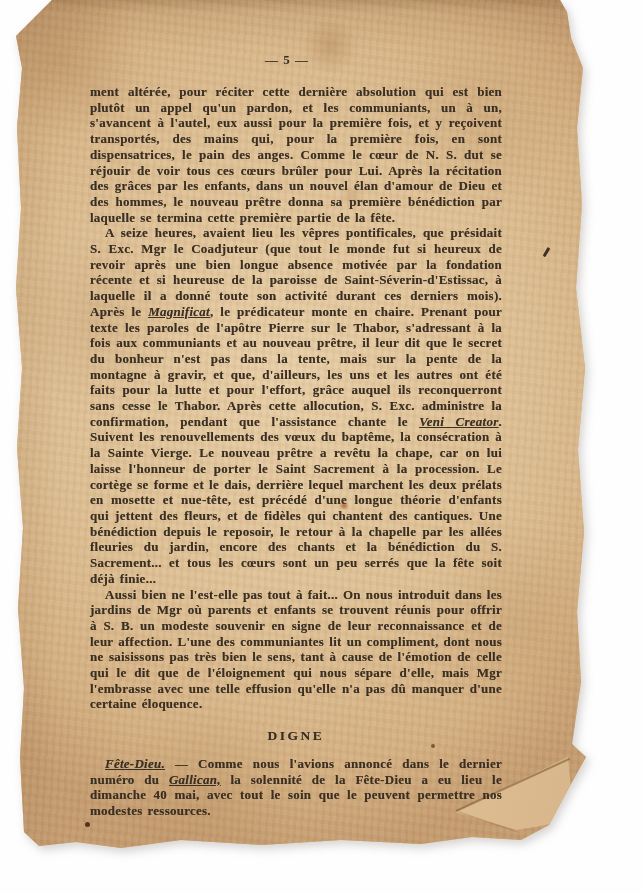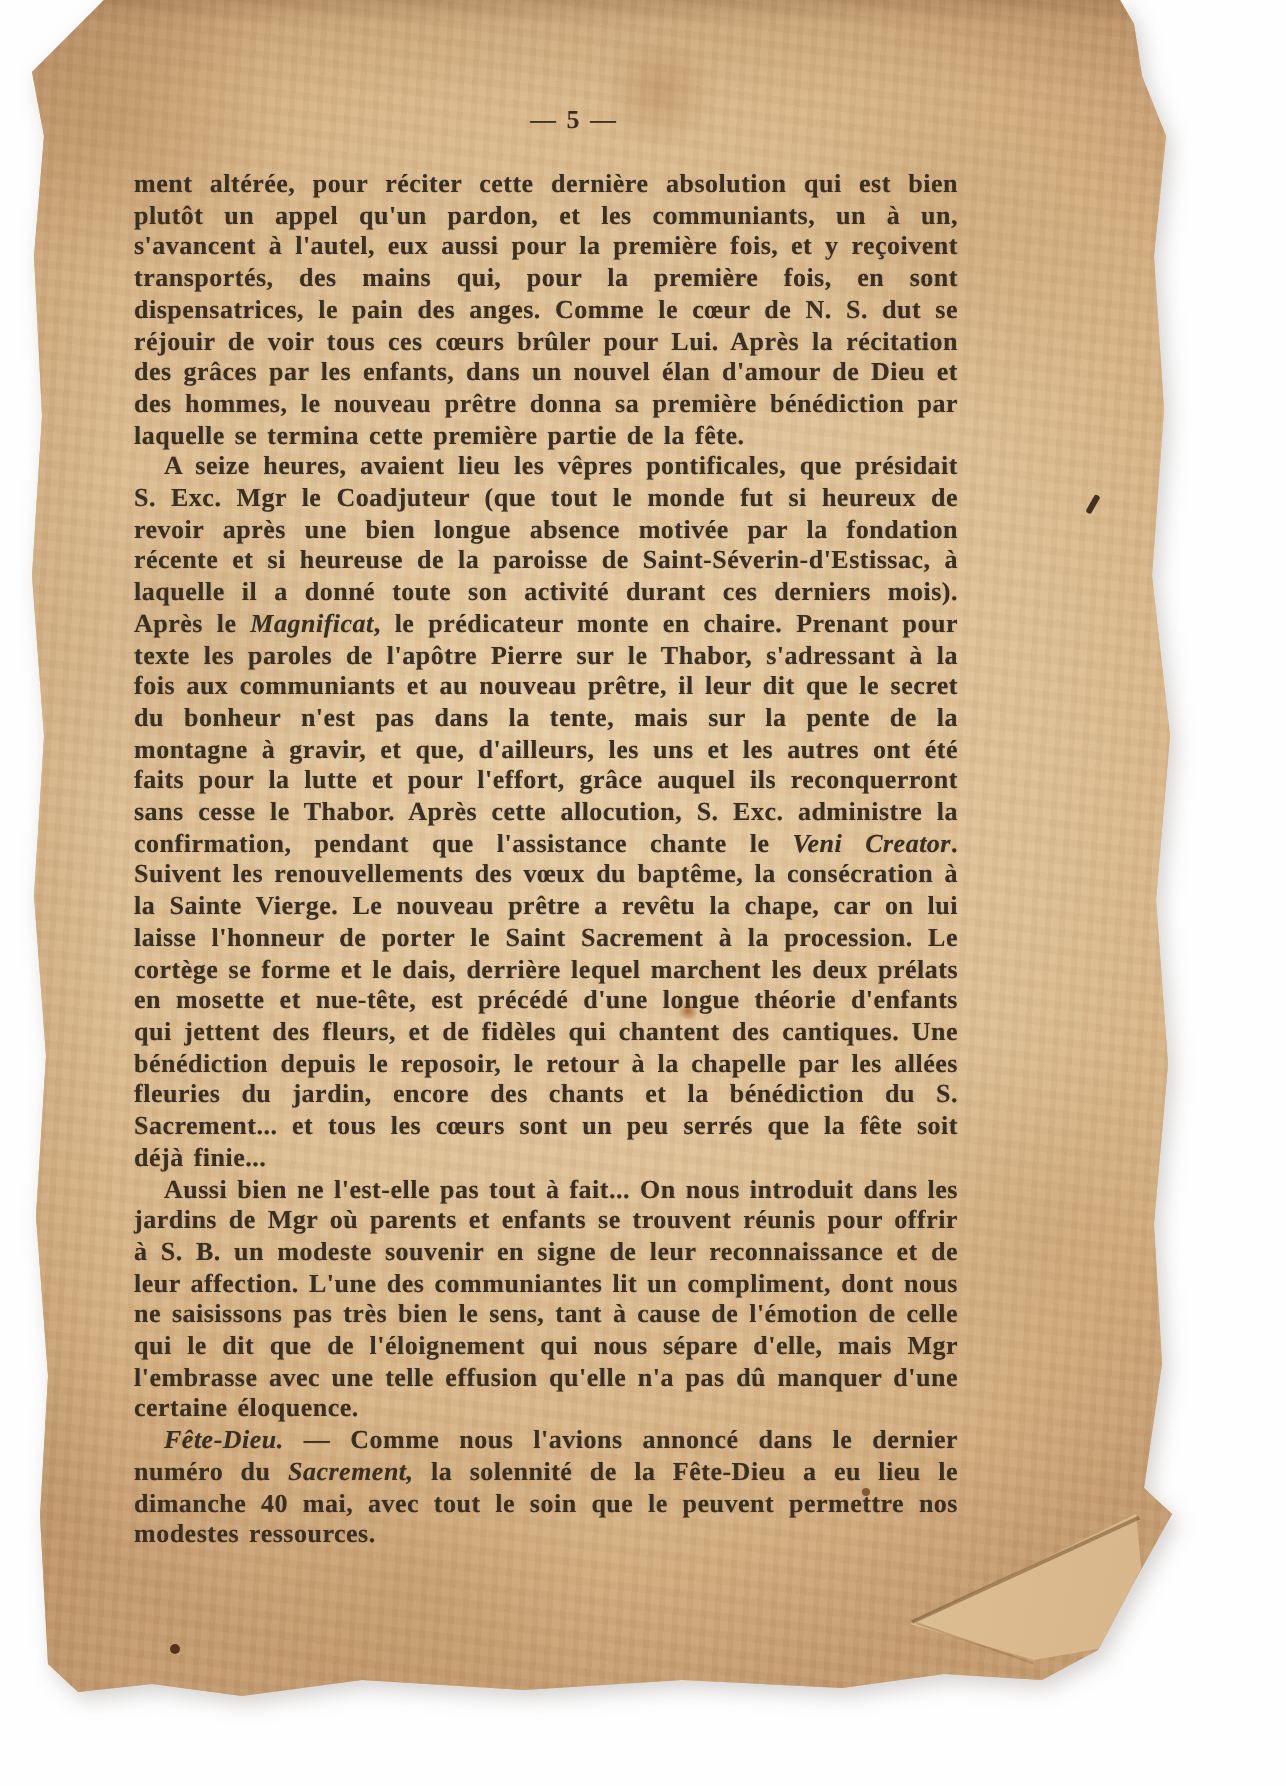--- a/index.html
+++ b/index.html
@@ -96,33 +96,33 @@
     position: absolute;
     top: 52px; left: 81px; width: 412px;
     text-align: center;
     font-size: 13px;
     font-weight: 700;
     letter-spacing: 1px;
     color: var(--ink, #3a2f23);
   }
   .text-block {
     position: absolute;
-    top: 84px; left: 67px; width: 412px;
+    top: 84px; left: 90px; width: 412px;
     font-size: 13px;
     line-height: 15.7px;
     font-weight: 700;
     color: var(--ink, #3a2f23);
     text-align: justify;
     letter-spacing: 0.25px;
     word-spacing: 1.5px;
     text-shadow: 0 0 0.5px rgba(58, 47, 35, 0.45);
   }
   .para { margin: 0; text-indent: 15px; }
   .para.no-indent { text-indent: 0; }
-  .it { font-style: italic; }
+  .it { font-style: italic; text-decoration: underline; }
   .heading {
     margin: 16px 0 12px 0;
     font-size: 13.5px;
     font-weight: 700;
     text-align: center;
     letter-spacing: 2.5px;
     text-indent: 0;
   }
 </style>
 </head>
@@ -144,19 +144,20 @@
       <div class="page-number">— 5 —</div>
 
       <div class="text-block">
 
         <p class="para no-indent">ment altérée, pour réciter cette dernière absolution qui est bien plutôt un appel qu'un pardon, et les communiants, un à un, s'avancent à l'autel, eux aussi pour la première fois, et y reçoivent transportés, des mains qui, pour la première fois, en sont dispensatrices, le pain des anges. Comme le cœur de N. S. dut se réjouir de voir tous ces cœurs brûler pour Lui. Après la récitation des grâces par les enfants, dans un nouvel élan d'amour de Dieu et des hommes, le nouveau prêtre donna sa première bénédiction par laquelle se termina cette première partie de la fête.</p>
 
         <p class="para"><span>A seize heures, avaient lieu les vêpres pontificales, que présidait S. Exc. Mgr le Coadjuteur (que tout le monde fut si heureux de revoir après une bien longue absence motivée par la fondation récente et si heureuse de la paroisse de Saint-Séverin-d'Estissac, à laquelle il a donné toute son activité durant ces derniers mois). Après le </span><span class="it">Magnificat</span><span>, le prédicateur monte en chaire. Prenant pour texte les paroles de l'apôtre Pierre sur le Thabor, s'adressant à la fois aux communiants et au nouveau prêtre, il leur dit que le secret du bonheur n'est pas dans la tente, mais sur la pente de la montagne à gravir, et que, d'ailleurs, les uns et les autres ont été faits pour la lutte et pour l'effort, grâce auquel ils reconquerront sans cesse le Thabor. Après cette allocution, S. Exc. administre la confirmation, pendant que l'assistance chante le </span><span class="it">Veni Creator</span><span>. Suivent les renouvellements des vœux du baptême, la consécration à la Sainte Vierge. Le nouveau prêtre a revêtu la chape, car on lui laisse l'honneur de porter le Saint Sacrement à la procession. Le cortège se forme et le dais, derrière lequel marchent les deux prélats en mosette et nue-tête, est précédé d'une longue théorie d'enfants qui jettent des fleurs, et de fidèles qui chantent des cantiques. Une bénédiction depuis le reposoir, le retour à la chapelle par les allées fleuries du jardin, encore des chants et la bénédiction du S. Sacrement... et tous les cœurs sont un peu serrés que la fête soit déjà finie...</span></p>
 
         <p class="para">Aussi bien ne l'est-elle pas tout à fait... On nous introduit dans les jardins de Mgr où parents et enfants se trouvent réunis pour offrir à S. B. un modeste souvenir en signe de leur reconnaissance et de leur affection. L'une des communiantes lit un compliment, dont nous ne saisissons pas très bien le sens, tant à cause de l'émotion de celle qui le dit que de l'éloignement qui nous sépare d'elle, mais Mgr l'embrasse avec une telle effusion qu'elle n'a pas dû manquer d'une certaine éloquence.</p>
 
+        <h2 class="heading">DIGNE</h2>
 
-        <p class="para"><span class="it">Fête-Dieu.</span><span> — Comme nous l'avions annoncé dans le dernier numéro du </span><span class="it">Sacrement,</span><span> la solennité de la Fête-Dieu a eu lieu le dimanche 40 mai, avec tout le soin que le peuvent permettre nos modestes ressources.</span></p>
+        <p class="para"><span class="it">Fête-Dieu.</span><span> — Comme nous l'avions annoncé dans le dernier numéro du </span><span class="it">Gallican,</span><span> la solennité de la Fête-Dieu a eu lieu le dimanche 40 mai, avec tout le soin que le peuvent permettre nos modestes ressources.</span></p>
 
       </div>
     </div>
   </div>
 </div>
 
 </body></html>

